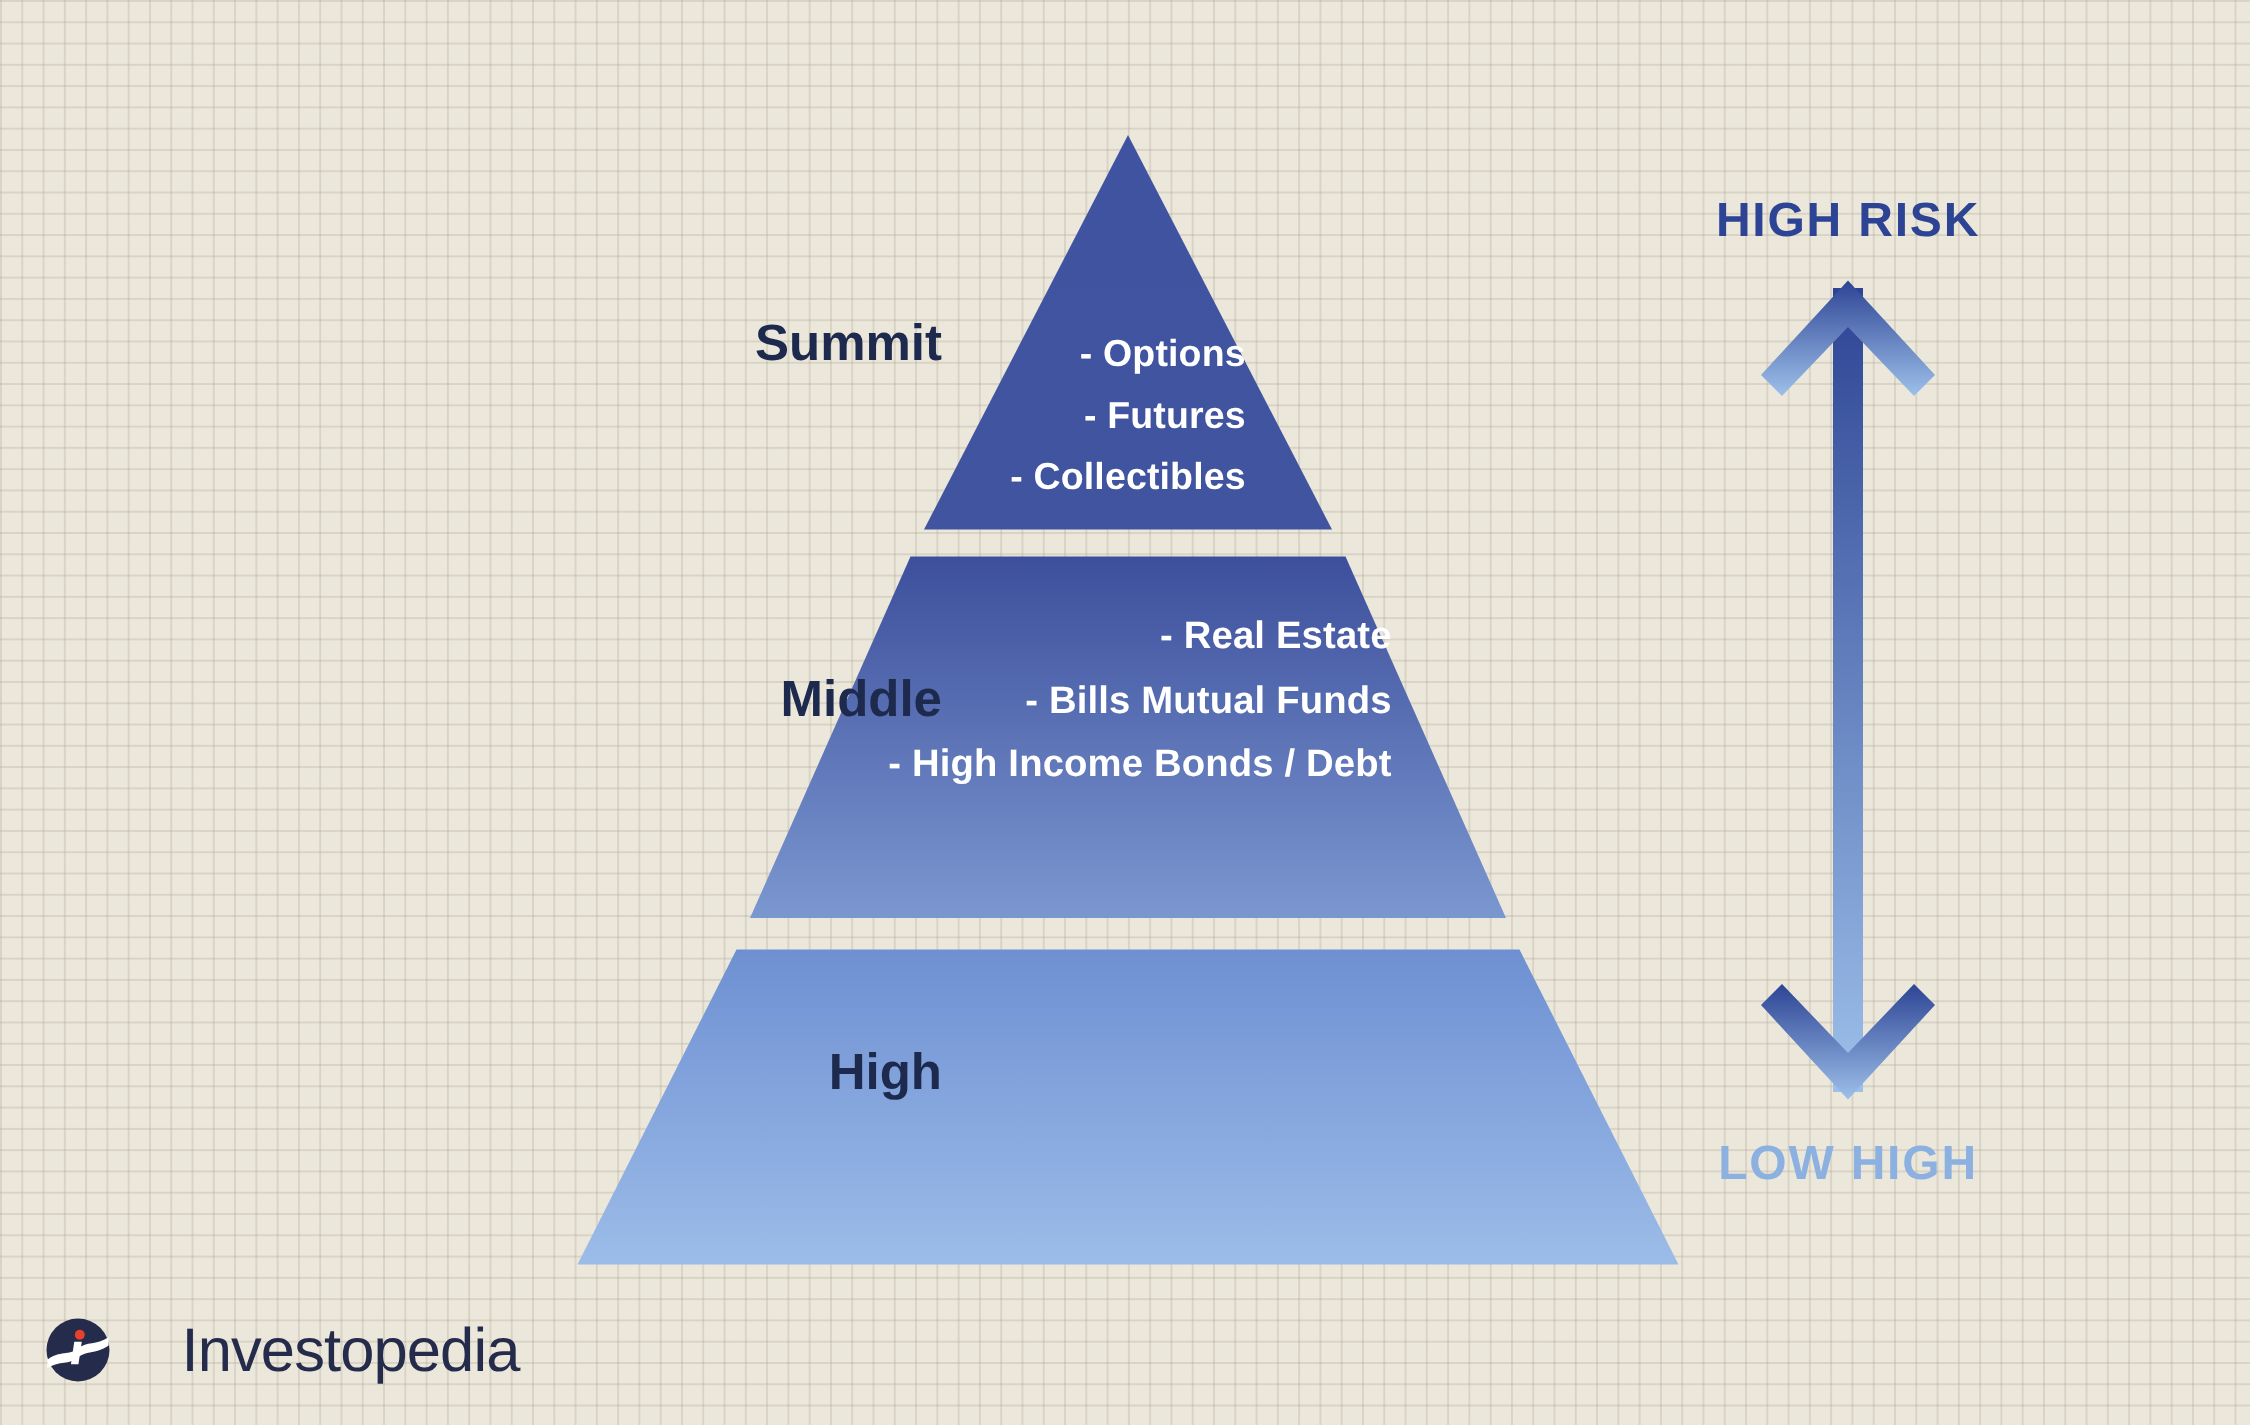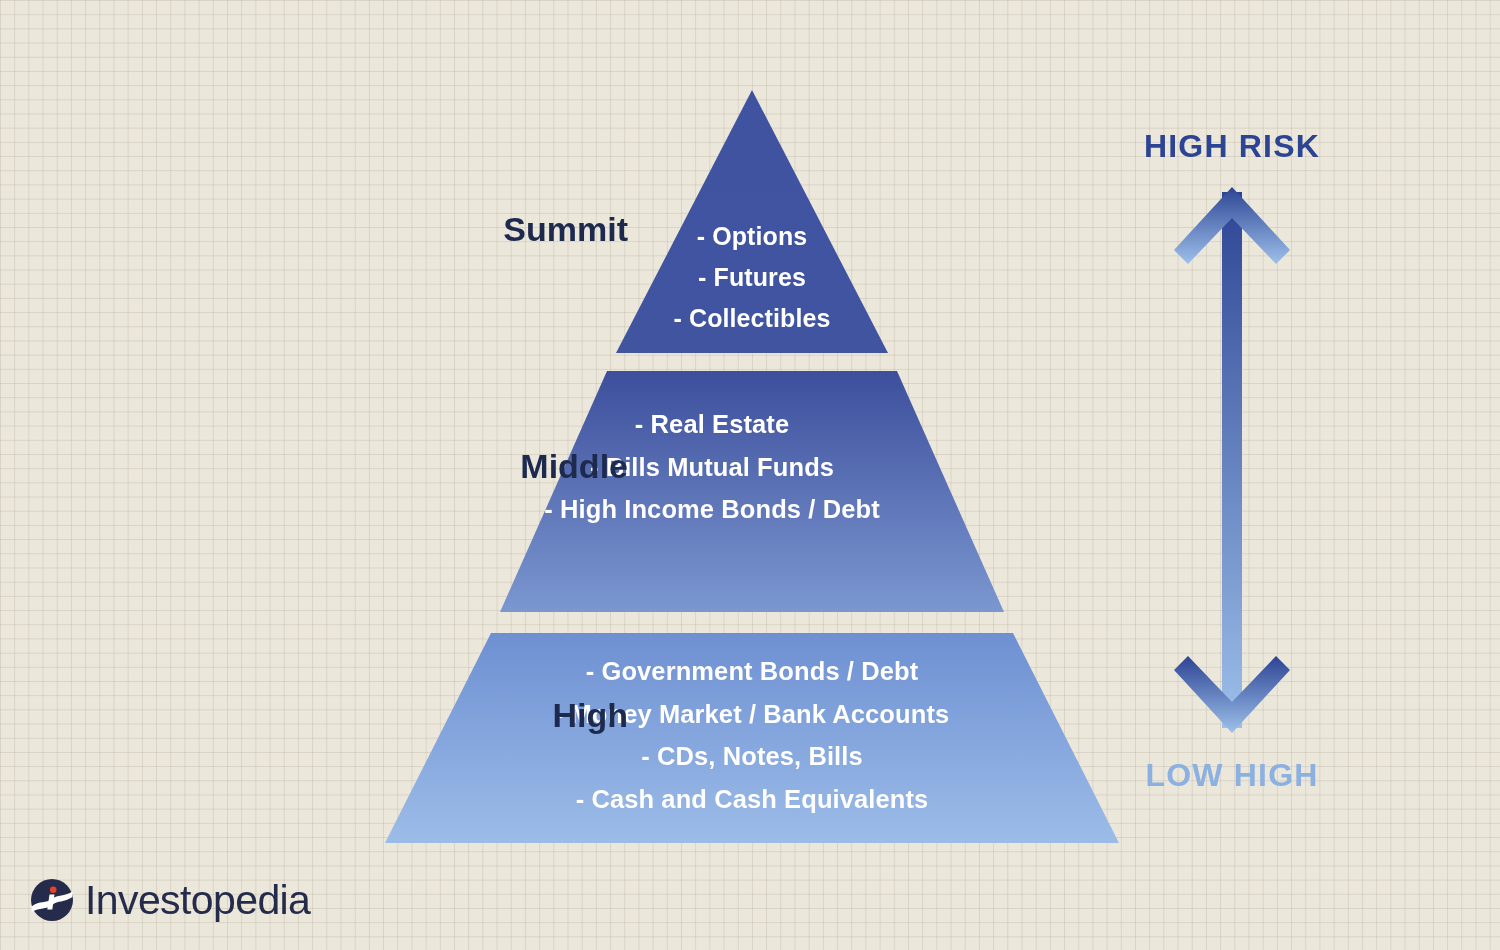--- a/index.html
+++ b/index.html
@@ -32,31 +32,31 @@
   
   .tier-text {
     position:absolute;
     text-align:center;
     color:#ffffff;
     font-weight:bold;
     letter-spacing:0.1px;
     white-space:nowrap;
     text-shadow:0 0 1px rgba(0,0,0,0.06);
   }
-  .tier-text .line { line-height:1.0; }
+  .tier-text .line { line-height:1.0;text-align:right; }
 
   #summit-text {
     left:752px; top:224px;
     transform:translateX(-50%);
     font-size:25px;
   }
   #summit-text .line { margin-bottom:16px; }
 
   #middle-text {
-    left:712px; top:412px;
+    left:760px; top:412px;
     transform:translateX(-50%);
     font-size:25.5px;
   }
   #middle-text .line { margin-bottom:17px; }
 
   #base-text {
     left:752px; top:659px;
     transform:translateX(-50%);
     font-size:25.5px;
   }
@@ -102,20 +102,21 @@
     display:flex;
     align-items:center;
     gap:11px;
   }
   #logo-mark { width:44px; height:44px; display:block; }
   #logo-word {
     color:#252c4b;
     font-size:41px;
     letter-spacing:-0.6px;
     line-height:1;
+    padding-left:36px;
   }
 </style>
 </head>
 <body>
 
 <div id="stage">
 
   <svg id="pyramid-svg" viewBox="0 0 1500 950">
     <defs>
       <linearGradient id="gradSummit" x1="0" y1="0" x2="0" y2="1">
@@ -144,26 +145,20 @@
     <div class="line">- Futures</div>
     <div class="line">- Collectibles</div>
   </div>
 
   <div class="tier-text" id="middle-text">
     <div class="line">- Real Estate</div>
     <div class="line">- Bills Mutual Funds</div>
     <div class="line">- High Income Bonds / Debt</div>
   </div>
 
-  <div class="tier-text" id="base-text">
-    <div class="line">- Government Bonds / Debt</div>
-    <div class="line">- Money Market / Bank Accounts</div>
-    <div class="line">- CDs, Notes, Bills</div>
-    <div class="line">- Cash and Cash Equivalents</div>
-  </div>
 
   <div class="tier-label" id="label-summit">Summit</div>
   <div class="tier-label" id="label-middle">Middle</div>
   <div class="tier-label" id="label-base">High</div>
 
   <svg id="arrow-svg" viewBox="0 0 190 560">
     <defs>
       <linearGradient id="gradArrow" x1="0" y1="0" x2="0" y2="1">
         <stop offset="0%" stop-color="#2d4494"></stop>
         <stop offset="100%" stop-color="#9dc0ea"></stop>

